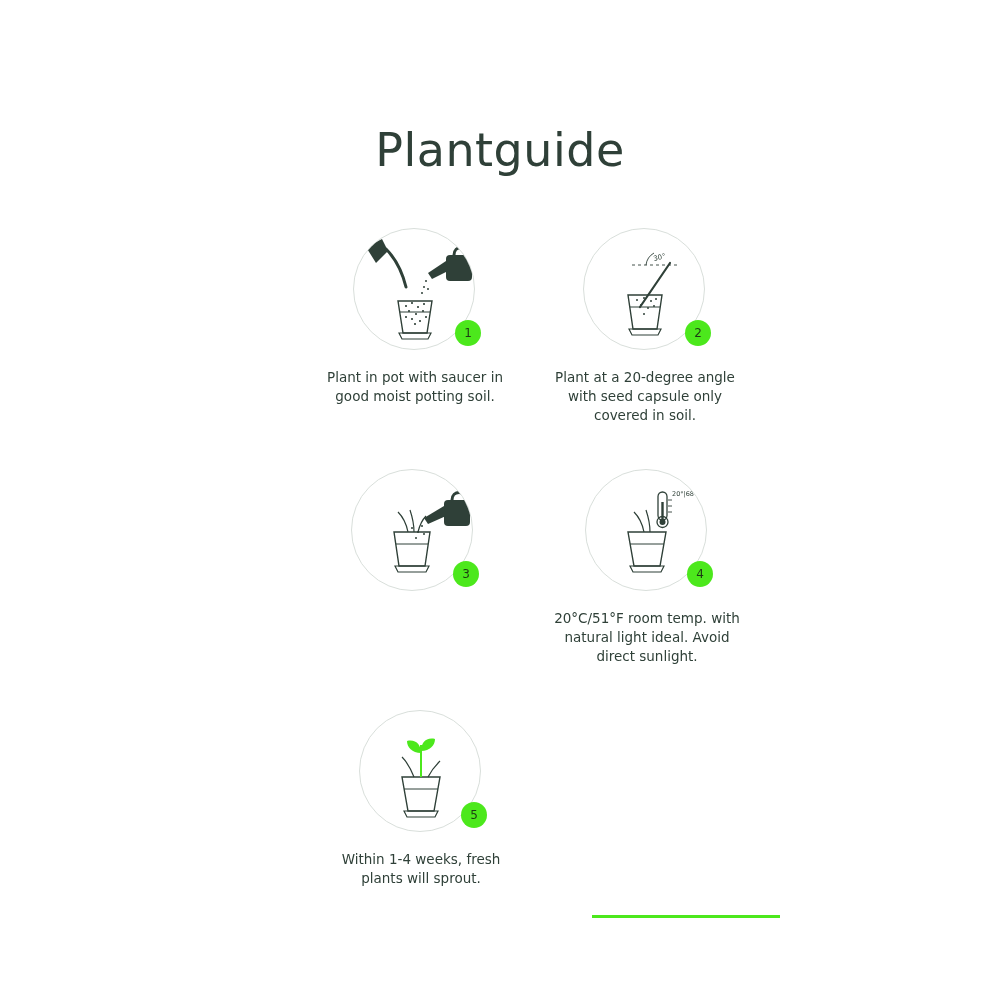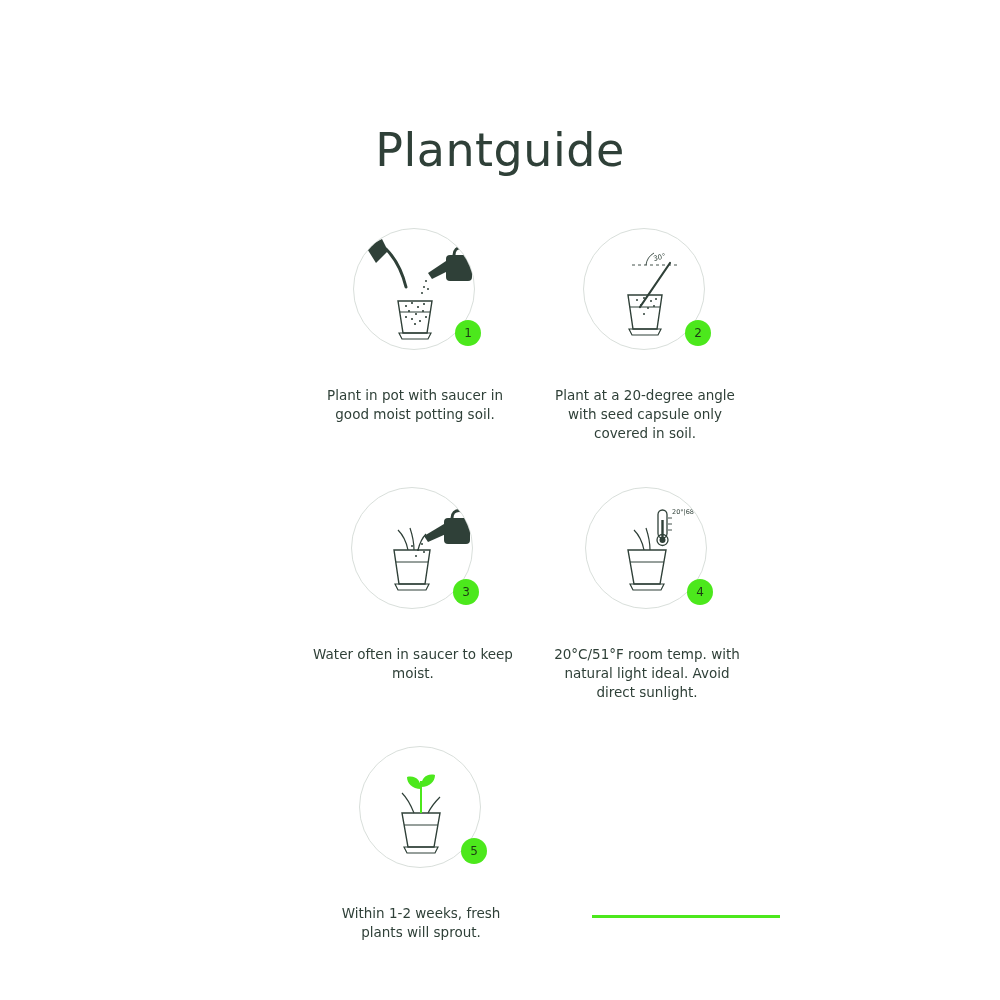--- a/index.html
+++ b/index.html
@@ -86,21 +86,21 @@
     border-radius: 50%;
     background: #4ce81c;
     color: #1d3b14;
     font-size: 12px;
     line-height: 26px;
     text-align: center;
     font-family: "DejaVu Sans", sans-serif;
   }
 
   .caption {
-    margin-top: 34px;
+    margin-top: 16px;
     width: 200px;
     text-align: center;
     font-size: 13.5px;
     line-height: 19px;
     color: #2f4038;
     font-family: "DejaVu Sans", sans-serif;
   }
 
   .row-2 { margin-top: 44px; }
   .row-3 { margin-top: 44px; }
@@ -232,21 +232,20 @@
                 <circle cx="70" cy="56" r="1"></circle>
                   <circle cx="66" cy="62" r="1"></circle>
                 <circle cx="72" cy="64" r="1"></circle>
                   <circle cx="64" cy="68" r="1"></circle>
                 <circle cx="60" cy="58" r="1"></circle>
               </g>
             </svg>
           </div>
           <div class="badge">3</div>
         </div>
-        <div class="caption">Water often in saucer to keep moist.</div>
       </div>
 
       <div class="step offset-left">
         <div class="icon-wrap">
           <div class="icon-circle">
             <svg width="122" height="122" viewBox="0 0 122 122">
 
               <path d="M42 62 L80 62 L74 96 L48 96 Z" fill="none" stroke="#2f4038" stroke-width="1.4"></path>
               <line x1="44" y1="74" x2="78" y2="74" stroke="#2f4038" stroke-width="1"></line>
               <path d="M44 96 L78 96 L75 102 L47 102 Z" fill="none" stroke="#2f4038" stroke-width="1.2"></path>
@@ -285,21 +284,21 @@
               <path d="M61 66 C61 52 61 44 61 34" fill="none" stroke="#4ce81c" stroke-width="2"></path>
               <path d="M61 42 C52 42 47 36 47 30 C56 28 61 34 61 42 Z" fill="#4ce81c"></path>
               <path d="M61 40 C70 40 75 34 75 28 C66 26 61 32 61 40 Z" fill="#4ce81c"></path>
 
               <path d="M54 66 C50 56 46 50 42 46" fill="none" stroke="#2f4038" stroke-width="1.2"></path>
               <path d="M68 66 C72 58 76 54 80 50" fill="none" stroke="#2f4038" stroke-width="1.2"></path>
             </svg>
           </div>
           <div class="badge">5</div>
         </div>
-        <div class="caption">Within 1-2 weeks, fresh plants will sprout.</div>
+        <div class="caption">Within 1-4 weeks, fresh plants will sprout.</div>
       </div>
 
       <div class="step"></div>
 
     </div>
 
   </div>
 
   <div class="accent-bar"></div>
 

